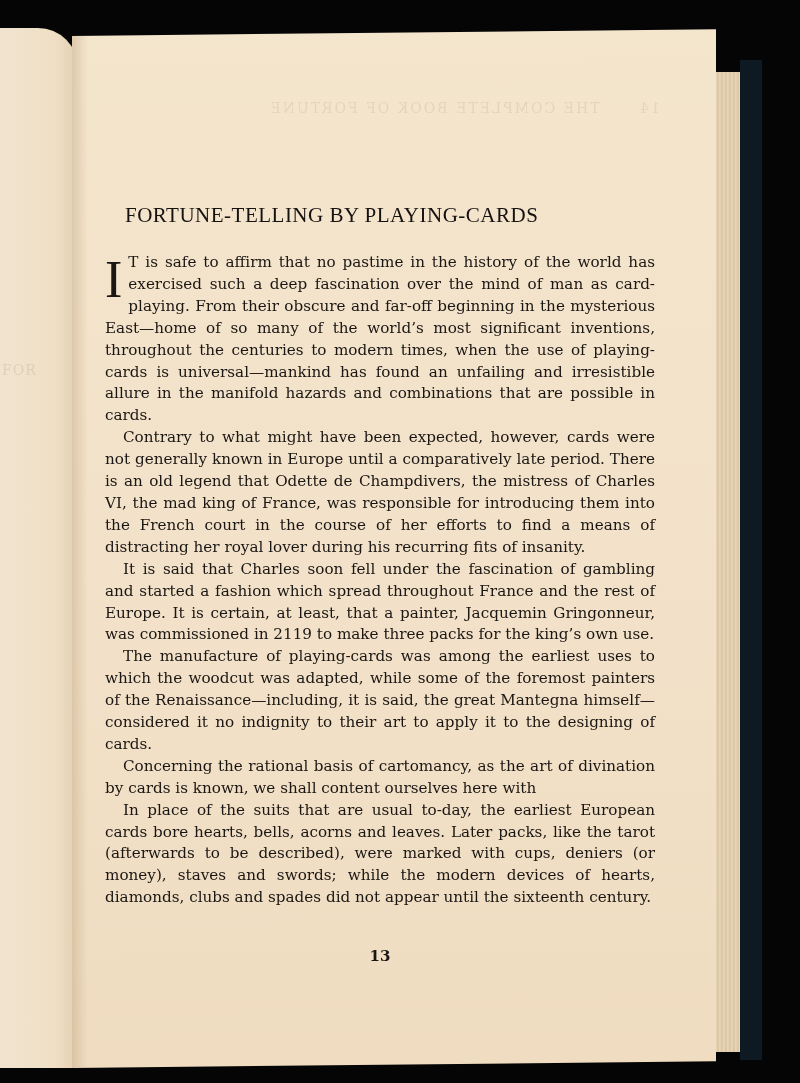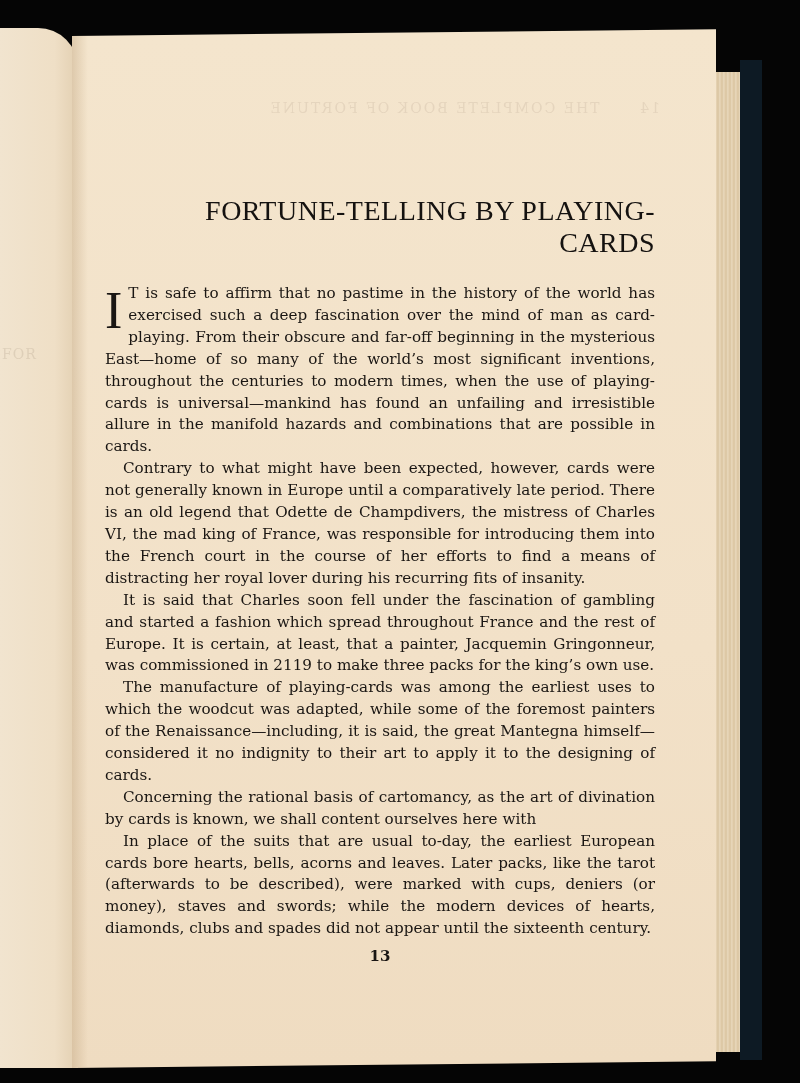--- a/index.html
+++ b/index.html
@@ -8,21 +8,21 @@
     background: #050505;
     position: relative;
     font-family: "DejaVu Serif", serif;
   }
   .left-page {
     position: absolute; left: 0; top: 28px; width: 78px; height: 1040px;
     background: linear-gradient(90deg, #f1e4cf 0%, #efdfc6 70%, #e2cfb1 100%);
     border-radius: 0 40px 0 0;
   }
   .left-page .ghost {
-    position: absolute; left: 2px; top: 318px; font-size: 14px;
+    position: absolute; left: 2px; top: 334px; font-size: 14px;
     color: rgba(120,100,80,0.15); letter-spacing: 1px;
   }
   .page-edges {
     position: absolute; left: 712px; top: 72px; width: 28px; height: 980px;
     background: repeating-linear-gradient(90deg, #e8d6b8 0px, #d9c39f 2px, #eadbc0 4px);
   }
   .cover {
     position: absolute; left: 740px; top: 60px; width: 22px; height: 1000px;
     background: #0d1a24;
   }
@@ -40,22 +40,22 @@
     position: absolute; left: 120px; top: 100px; width: 540px;
     color: rgba(120,100,80,0.12); font-size: 14px; letter-spacing: 2px;
     transform: scaleX(-1);
   }
   .content {
     position: absolute; left: 105px; top: 195px; width: 550px;
     color: #1a1613;
   }
   .title {
     font-family: "Liberation Serif", serif;
-    font-size: 28px; letter-spacing: 0.5px; text-align: right;
-    margin: 0 0 24px 0; font-weight: normal; color: #151210;
+    font-size: 21px; letter-spacing: 0.5px; text-align: left;
+    margin: 8px 0 24px 0; font-weight: normal; color: #151210;
     padding-left: 20px;
   }
   .para {
     font-family: "DejaVu Serif", serif;
     font-size: 15.2px; line-height: 21.9px; text-align: justify;
     margin: 0; text-indent: 18px;
   }
   .para.first { text-indent: 0; }
   .dropcap {
     float: left; font-family: "Liberation Serif", serif;

